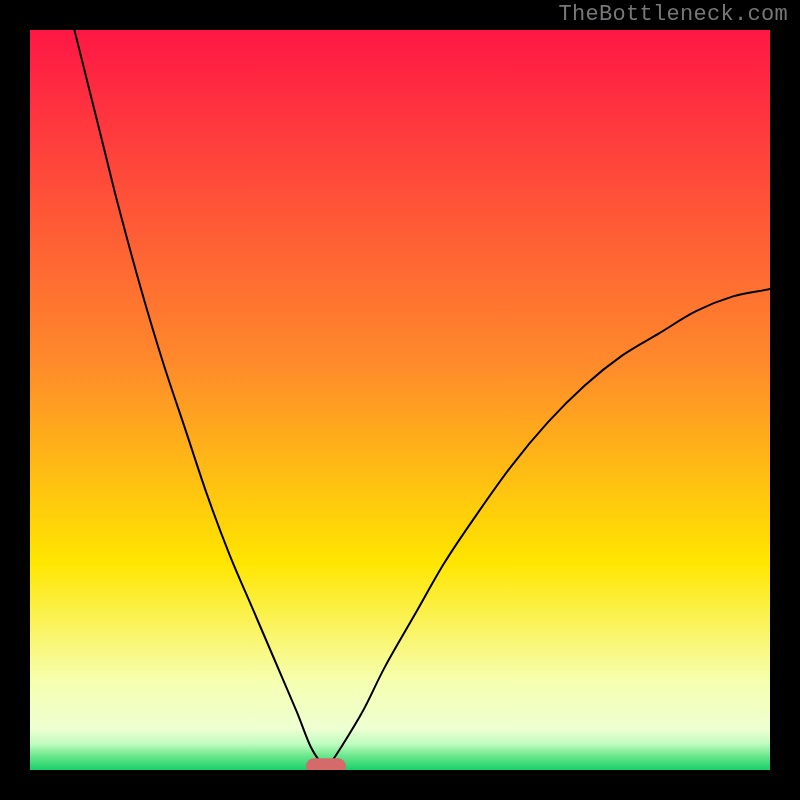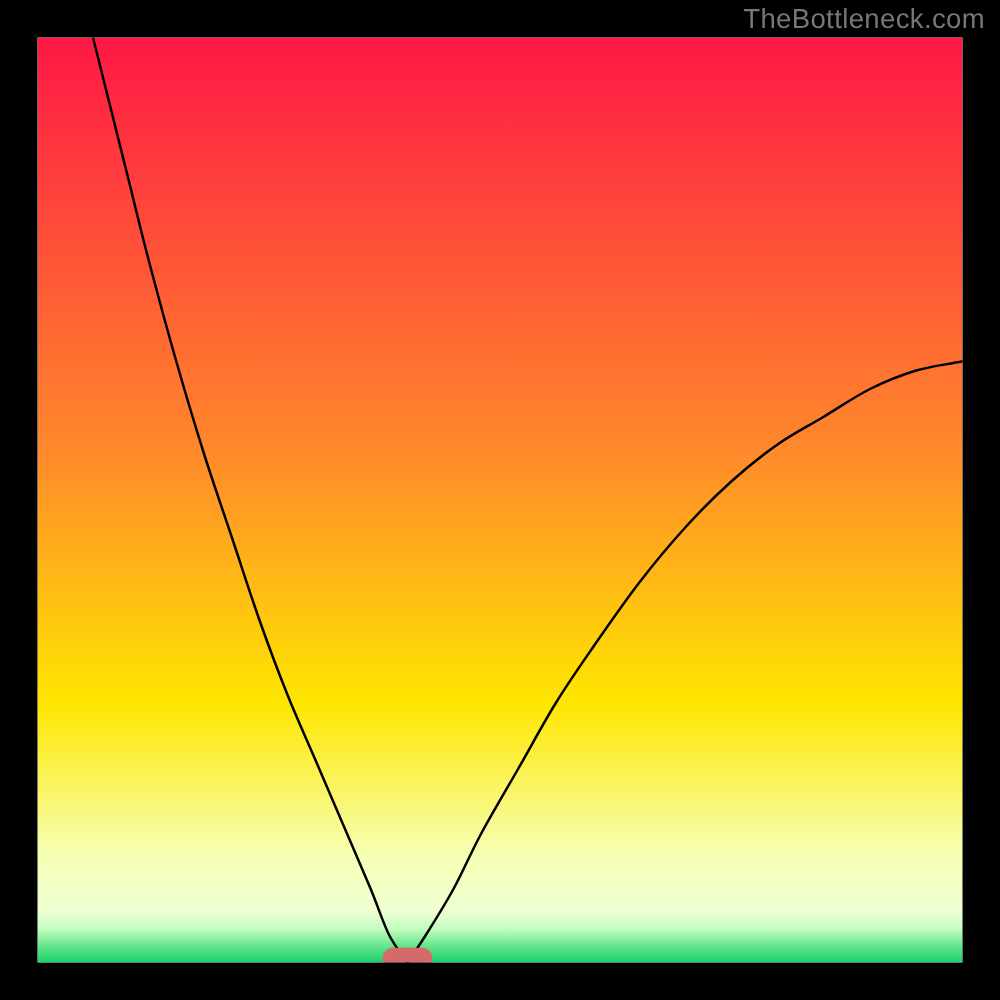--- a/index.html
+++ b/index.html
@@ -7,20 +7,21 @@
     padding: 0;
     width: 800px;
     height: 800px;
     font-family: Arial, Helvetica, sans-serif;
     background: #fff;
   }
   .wrap {
     position: relative;
     width: 800px;
     height: 577px;
+    font-family: Liberation Mono, monospace;
   }
   .watermark {
     position: absolute;
     top: 2px;
     right: 12px;
     font-size: 22px;
     color: #777;
     font-weight: 400;
     letter-spacing: 0.3px;
   }

